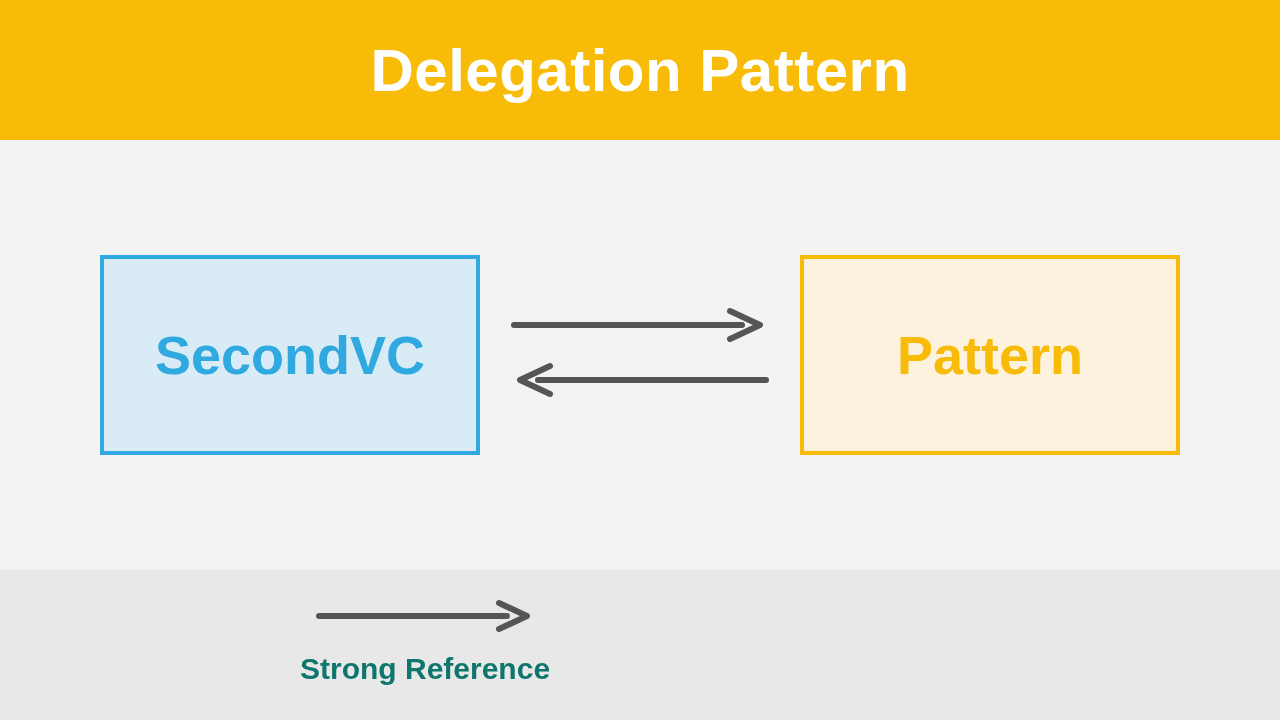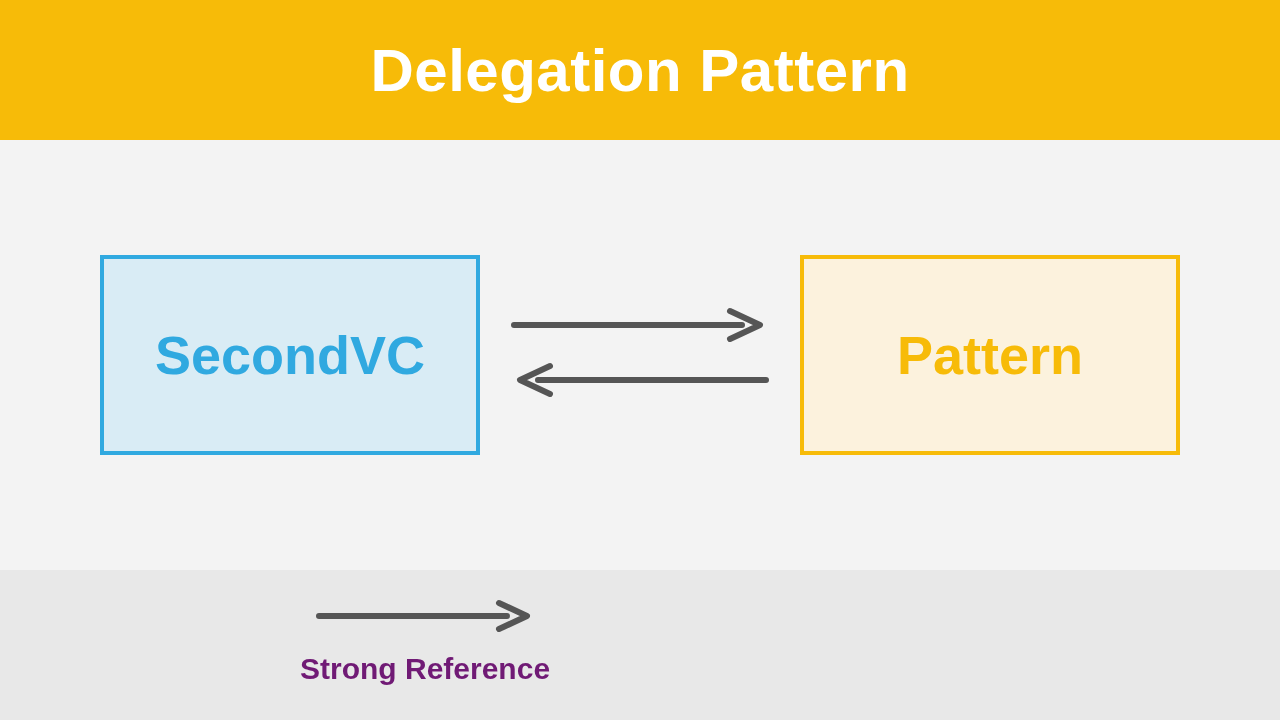--- a/index.html
+++ b/index.html
@@ -65,21 +65,21 @@
   .legend-item {
     position: absolute;
     display: flex;
     flex-direction: column;
     align-items: center;
     gap: 18px;
   }
   .legend-label {
     font-size: 30px;
     font-weight: 600;
-    color: #701a75;
+    color: #0f766e;
   }
   svg.arrow { display: block; }
 </style>
 </head>
 <body>
 
 <div class="header">
   <div class="header-title">Delegation Pattern</div>
 </div>
 

